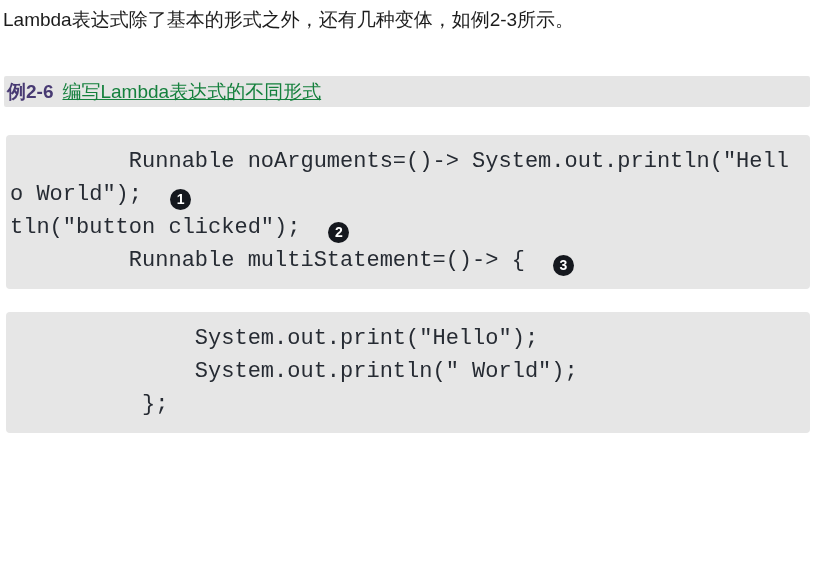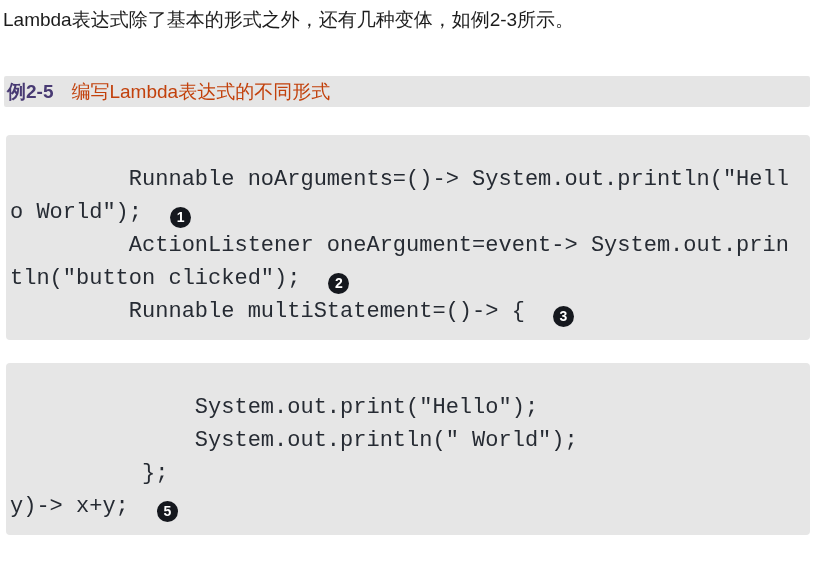--- a/index.html
+++ b/index.html
@@ -29,28 +29,29 @@
     display: flex;
     align-items: center;
     padding-left: 3px;
     font-size: 19px;
   }
   .example-label {
     color: #483a73;
     font-weight: 700;
   }
   .example-title {
-    color: #c2410c;
-    margin-left: 18px;
+    color: #15803d;
+    margin-left: 9px;
+    text-decoration: underline;
   }
   .code-block {
     margin: 28px 8px 0 6px;
     background: #e6e6e6;
     border-radius: 4px;
-    padding: 28px 0 12px 4px;
+    padding: 10px 0 12px 4px;
     font-family: "Liberation Mono", monospace;
     font-size: 22px;
     line-height: 33px;
     color: #262b33;
   }
   .code-block.second {
     margin-top: 23px;
   }
   .code-line {
     height: 33px;
@@ -78,32 +79,30 @@
   .marker:empty { display: none; }
 </style>
 </head>
 <body>
 
 <div class="page">
 
   <p class="intro">Lambda表达式除了基本的形式之外，还有几种变体，如例2-3所示。</p>
 
   <div class="example-header">
-    <span class="example-label">例2-5</span>
+    <span class="example-label">例2-6</span>
     <span class="example-title">编写Lambda表达式的不同形式</span>
   </div>
 
   <div class="code-block">
     <div class="code-line"><span class="code-text">         Runnable noArguments=()-&gt; System.out.println("Hell</span></div>
     <div class="code-line"><span class="code-text">o World");</span><span class="marker">1</span></div>
-    <div class="code-line"><span class="code-text">         ActionListener oneArgument=event-&gt; System.out.prin</span></div>
     <div class="code-line"><span class="code-text">tln("button clicked");</span><span class="marker">2</span></div>
     <div class="code-line"><span class="code-text">         Runnable multiStatement=()-&gt; {</span><span class="marker">3</span></div>
   </div>
 
   <div class="code-block second">
     <div class="code-line"><span class="code-text">              System.out.print("Hello");</span></div>
     <div class="code-line"><span class="code-text">              System.out.println(" World");</span></div>
     <div class="code-line"><span class="code-text">          };</span></div>
-    <div class="code-line"><span class="code-text">y)-&gt; x+y;</span><span class="marker">5</span></div>
   </div>
 
 </div>
 
 </body></html>

